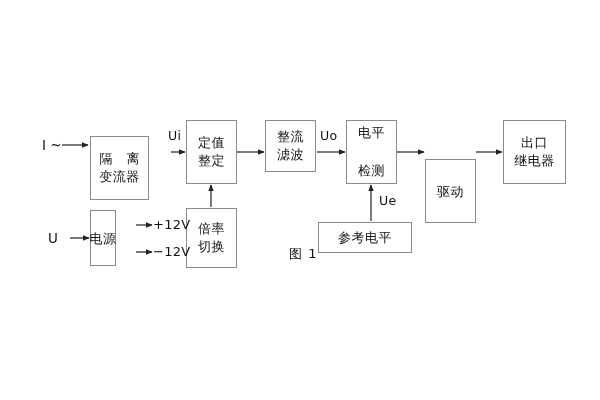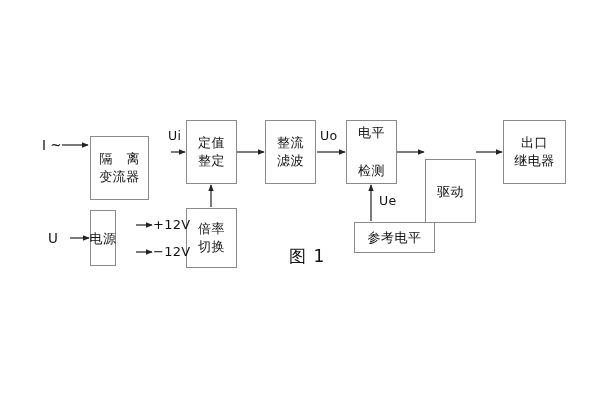--- a/index.html
+++ b/index.html
@@ -57,21 +57,21 @@
   }
   .port-label {
     position: absolute;
     font-size: 13px;
     white-space: nowrap;
     color: #111111;
     letter-spacing: 0.3px;
   }
   .caption {
     position: absolute;
-    font-size: 17px;
+    font-size: 13px;
     white-space: nowrap;
     color: #111111;
     letter-spacing: 1px;
   }
   .io-label {
     position: absolute;
     font-size: 13.5px;
     white-space: nowrap;
     color: #111111;
   }
@@ -125,21 +125,21 @@
   <div class="node wide-space" style="left:90px; top:136px; width:59px; height:64px;">
     <span class="line-text">隔 离</span>
     <span class="line-text">变流器</span>
   </div>
 
   <div class="node" style="left:186px; top:120px; width:51px; height:64px;">
     <span class="line-text">定值</span>
     <span class="line-text">整定</span>
   </div>
 
-  <div class="node" style="left:265px; top:120px; width:51px; height:64px;">
+  <div class="node" style="left:265px; top:120px; width:51px; height:52px;">
     <span class="line-text">整流</span>
     <span class="line-text">滤波</span>
   </div>
 
   <div class="node" style="left:346px; top:120px; width:51px; height:64px;gap:19px;">
     <span class="line-text">电平</span>
     <span class="line-text">检测</span>
   </div>
 
   <div class="node single" style="left:425px; top:120px; width:51px; height:64px;margin-top:39px;">
@@ -153,21 +153,21 @@
 
   <div class="node single" style="left:90px; top:210px; width:26px; height:56px;">
     <span class="line-text">电源</span>
   </div>
 
   <div class="node" style="left:186px; top:208px; width:51px; height:60px;">
     <span class="line-text">倍率</span>
     <span class="line-text">切换</span>
   </div>
 
-  <div class="node single" style="left:354px; top:222px; width:81px; height:31px;">
+  <div class="node single" style="left:318px; top:222px; width:94px; height:31px;">
     <span class="line-text">参考电平</span>
   </div>
 
   <div class="edge-label" style="left:168px; top:128px;">Ui</div>
 
   <div class="edge-label" style="left:320px; top:128px;">Uo</div>
 
   <div class="edge-label" style="left:379px; top:193px;">Ue</div>
 
   <div class="port-label" style="left:153px; top:217px;">+12V</div>

